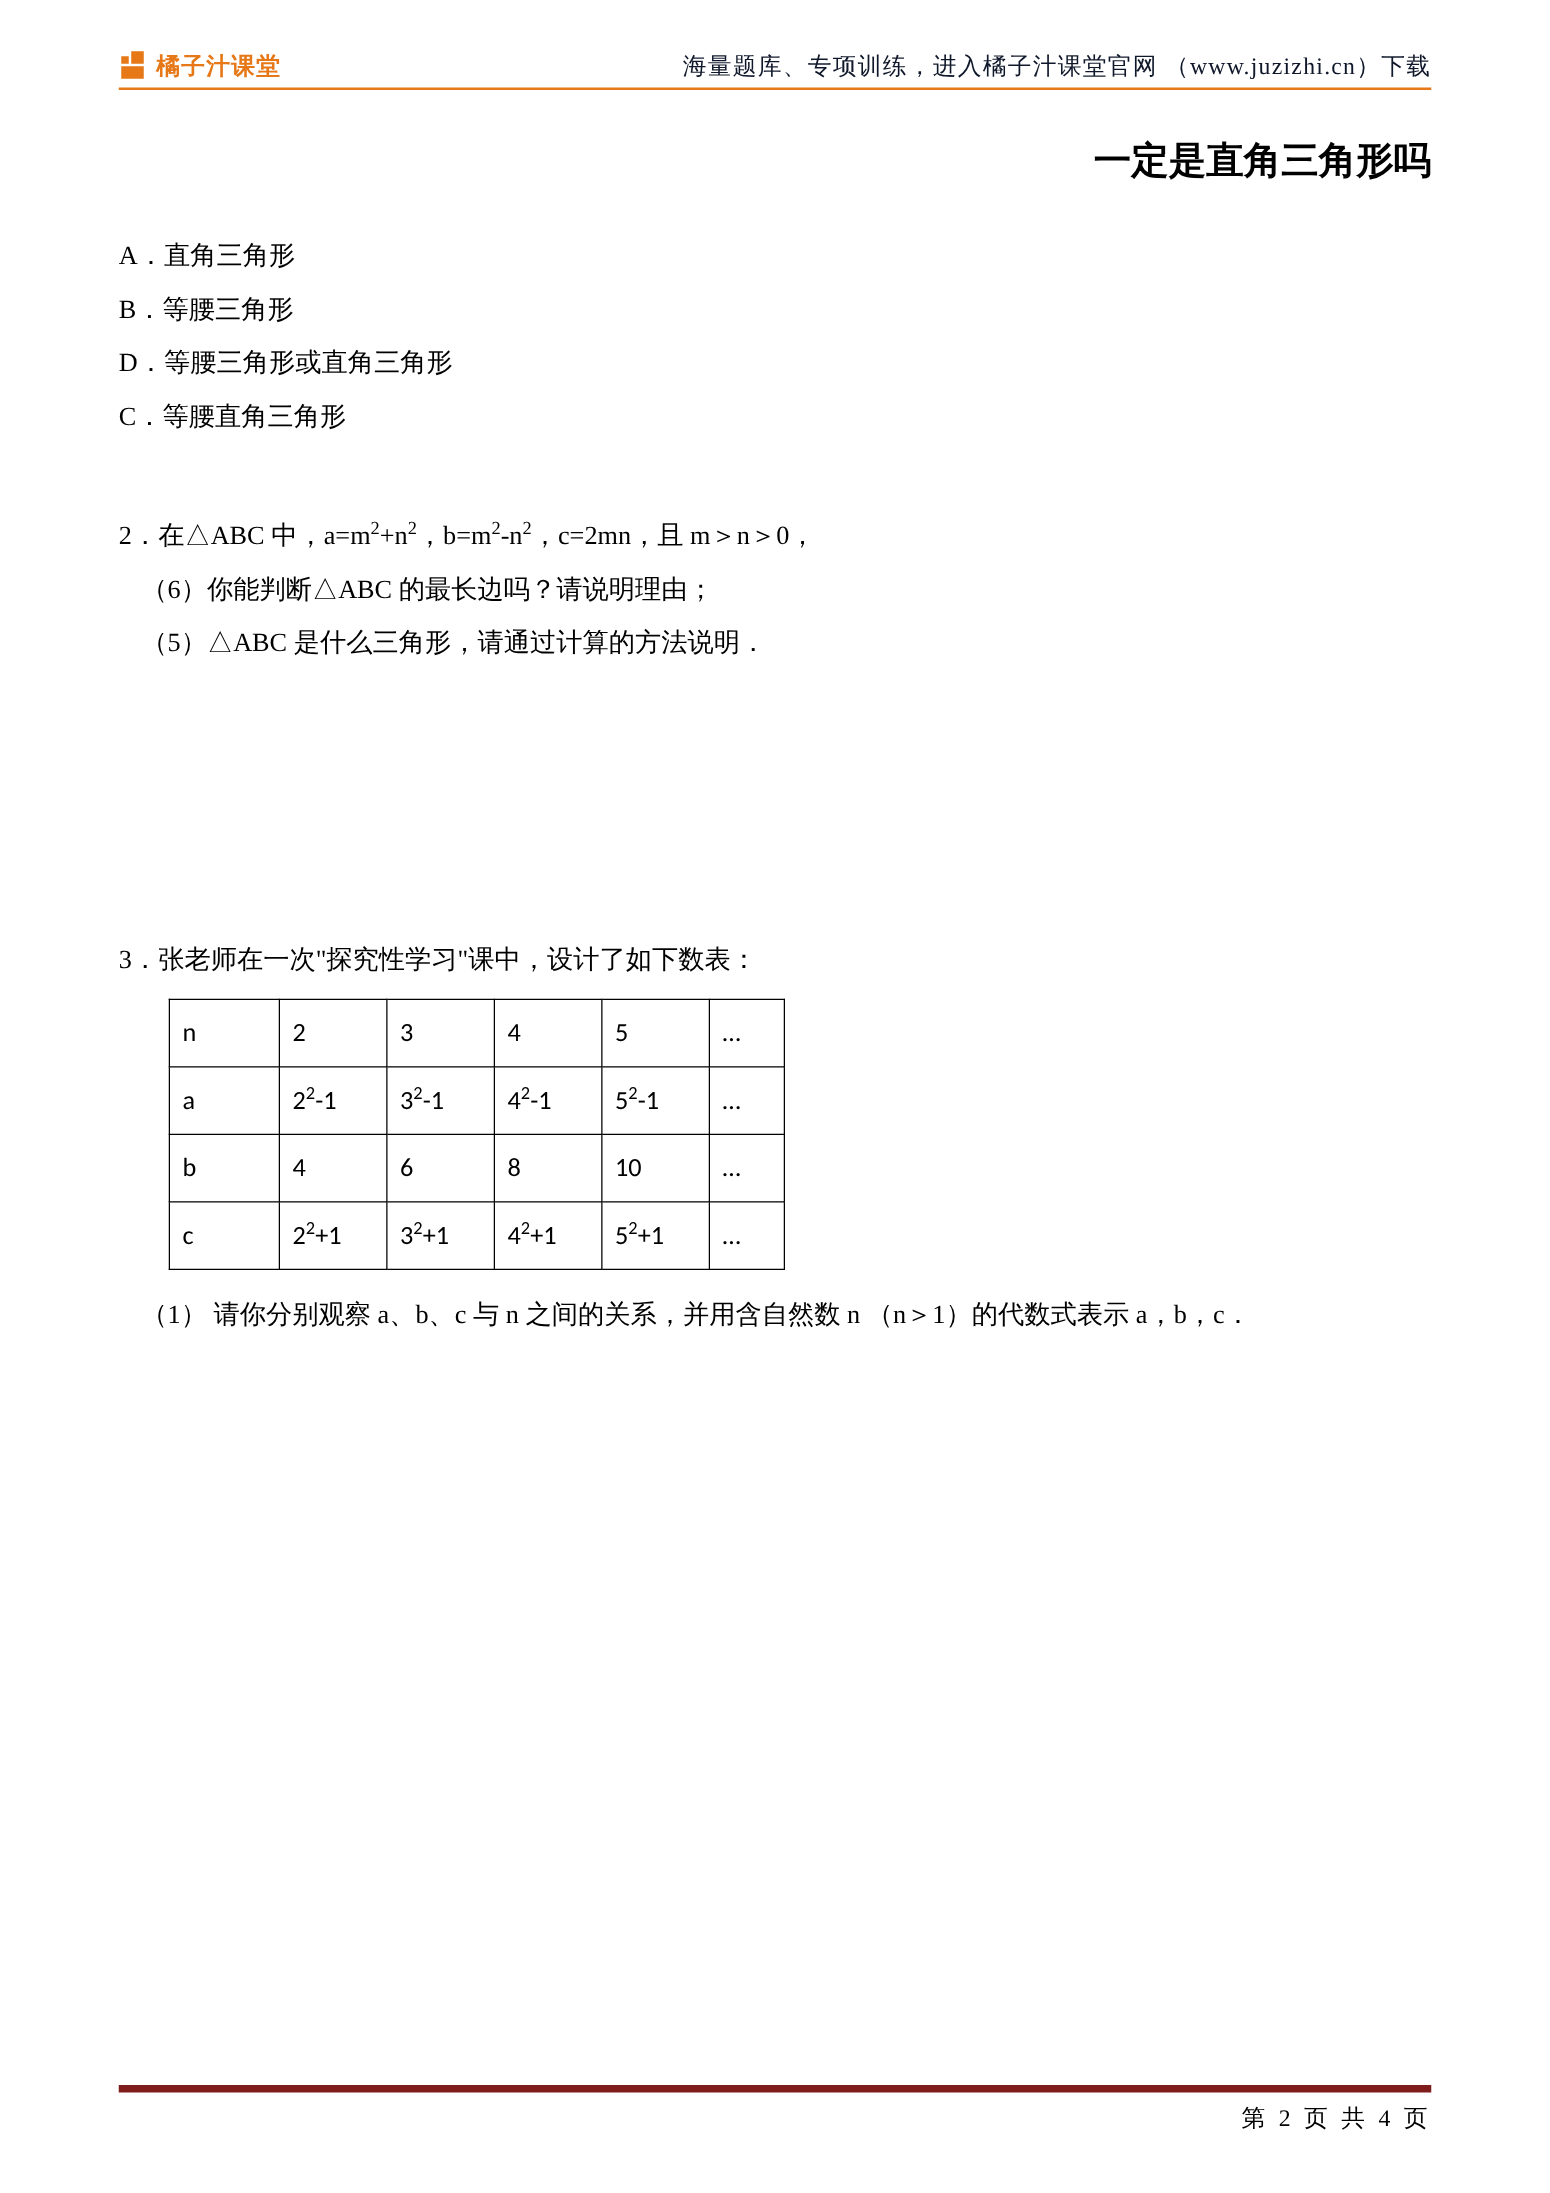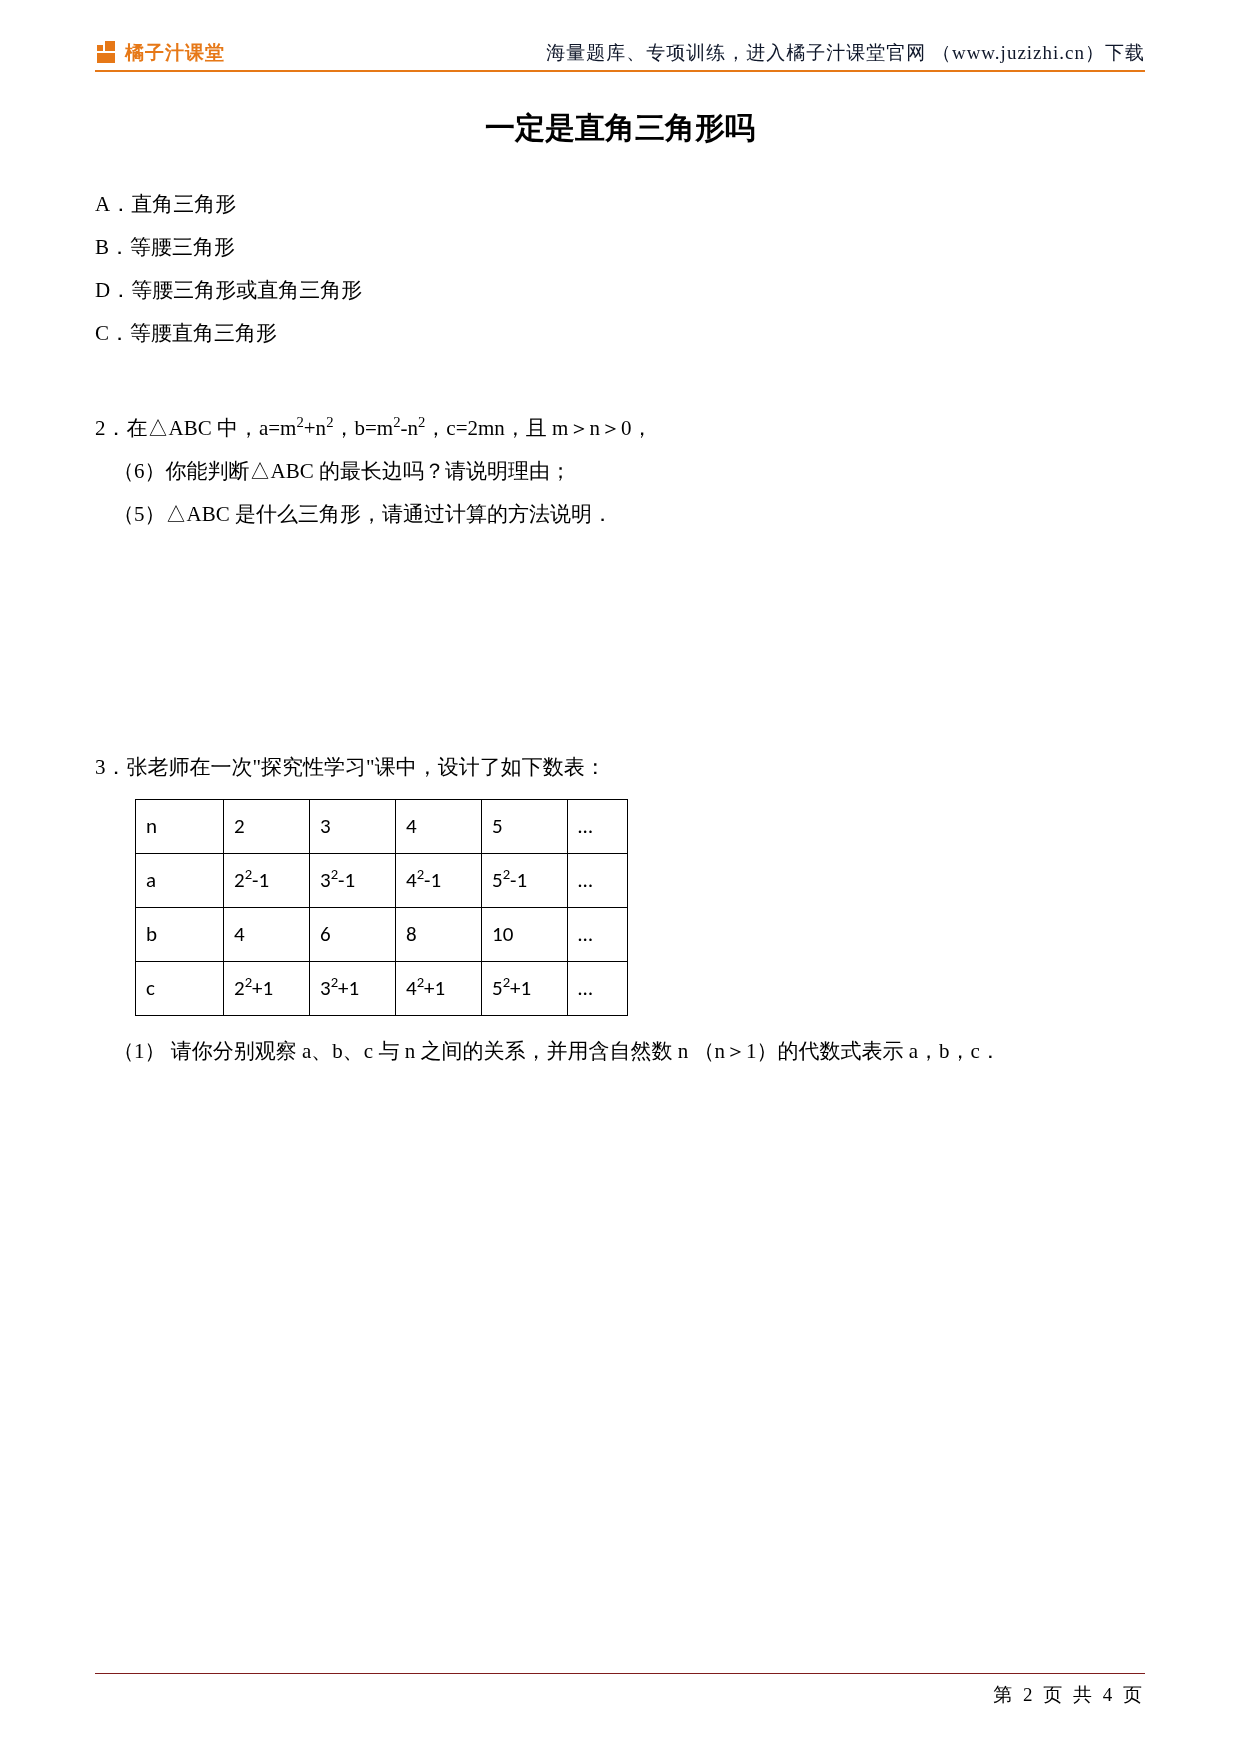--- a/index.html
+++ b/index.html
@@ -49,21 +49,21 @@
       letter-spacing: 1px;
     }
     .header-right {
       color: #0f172a;
       font-size: 19px;
       font-family: "KaiTi", "楷体", serif;
       font-weight: normal;
       letter-spacing: 1px;
     }
     .title {
-      text-align: center;
+      text-align: right;
       font-size: 30px;
       font-weight: bold;
       margin-bottom: 34px;
       font-family: "SimSun", "宋体", serif;
     }
     .topic-label {
       color: #2e63c5;
       font-size: 21px;
       margin-bottom: 22px;
       font-family: "SimSun", "宋体", serif;
@@ -92,21 +92,21 @@
       vertical-align: middle;
     }
     .col-n { width: 88px; }
     .col-v { width: 86px; }
     .col-e { width: 60px; }
     .footer {
       position: absolute;
       bottom: 46px;
       right: 95px;
       left: 95px;
-      border-top: 1px solid #7f1d1d;
+      border-top: 6px solid #7f1d1d;
       text-align: right;
       padding-top: 8px;
       font-size: 19px;
       font-family: "SimSun", "宋体", serif;
       letter-spacing: 3px;
     }
   </style>
 </head>
 <body>
 

